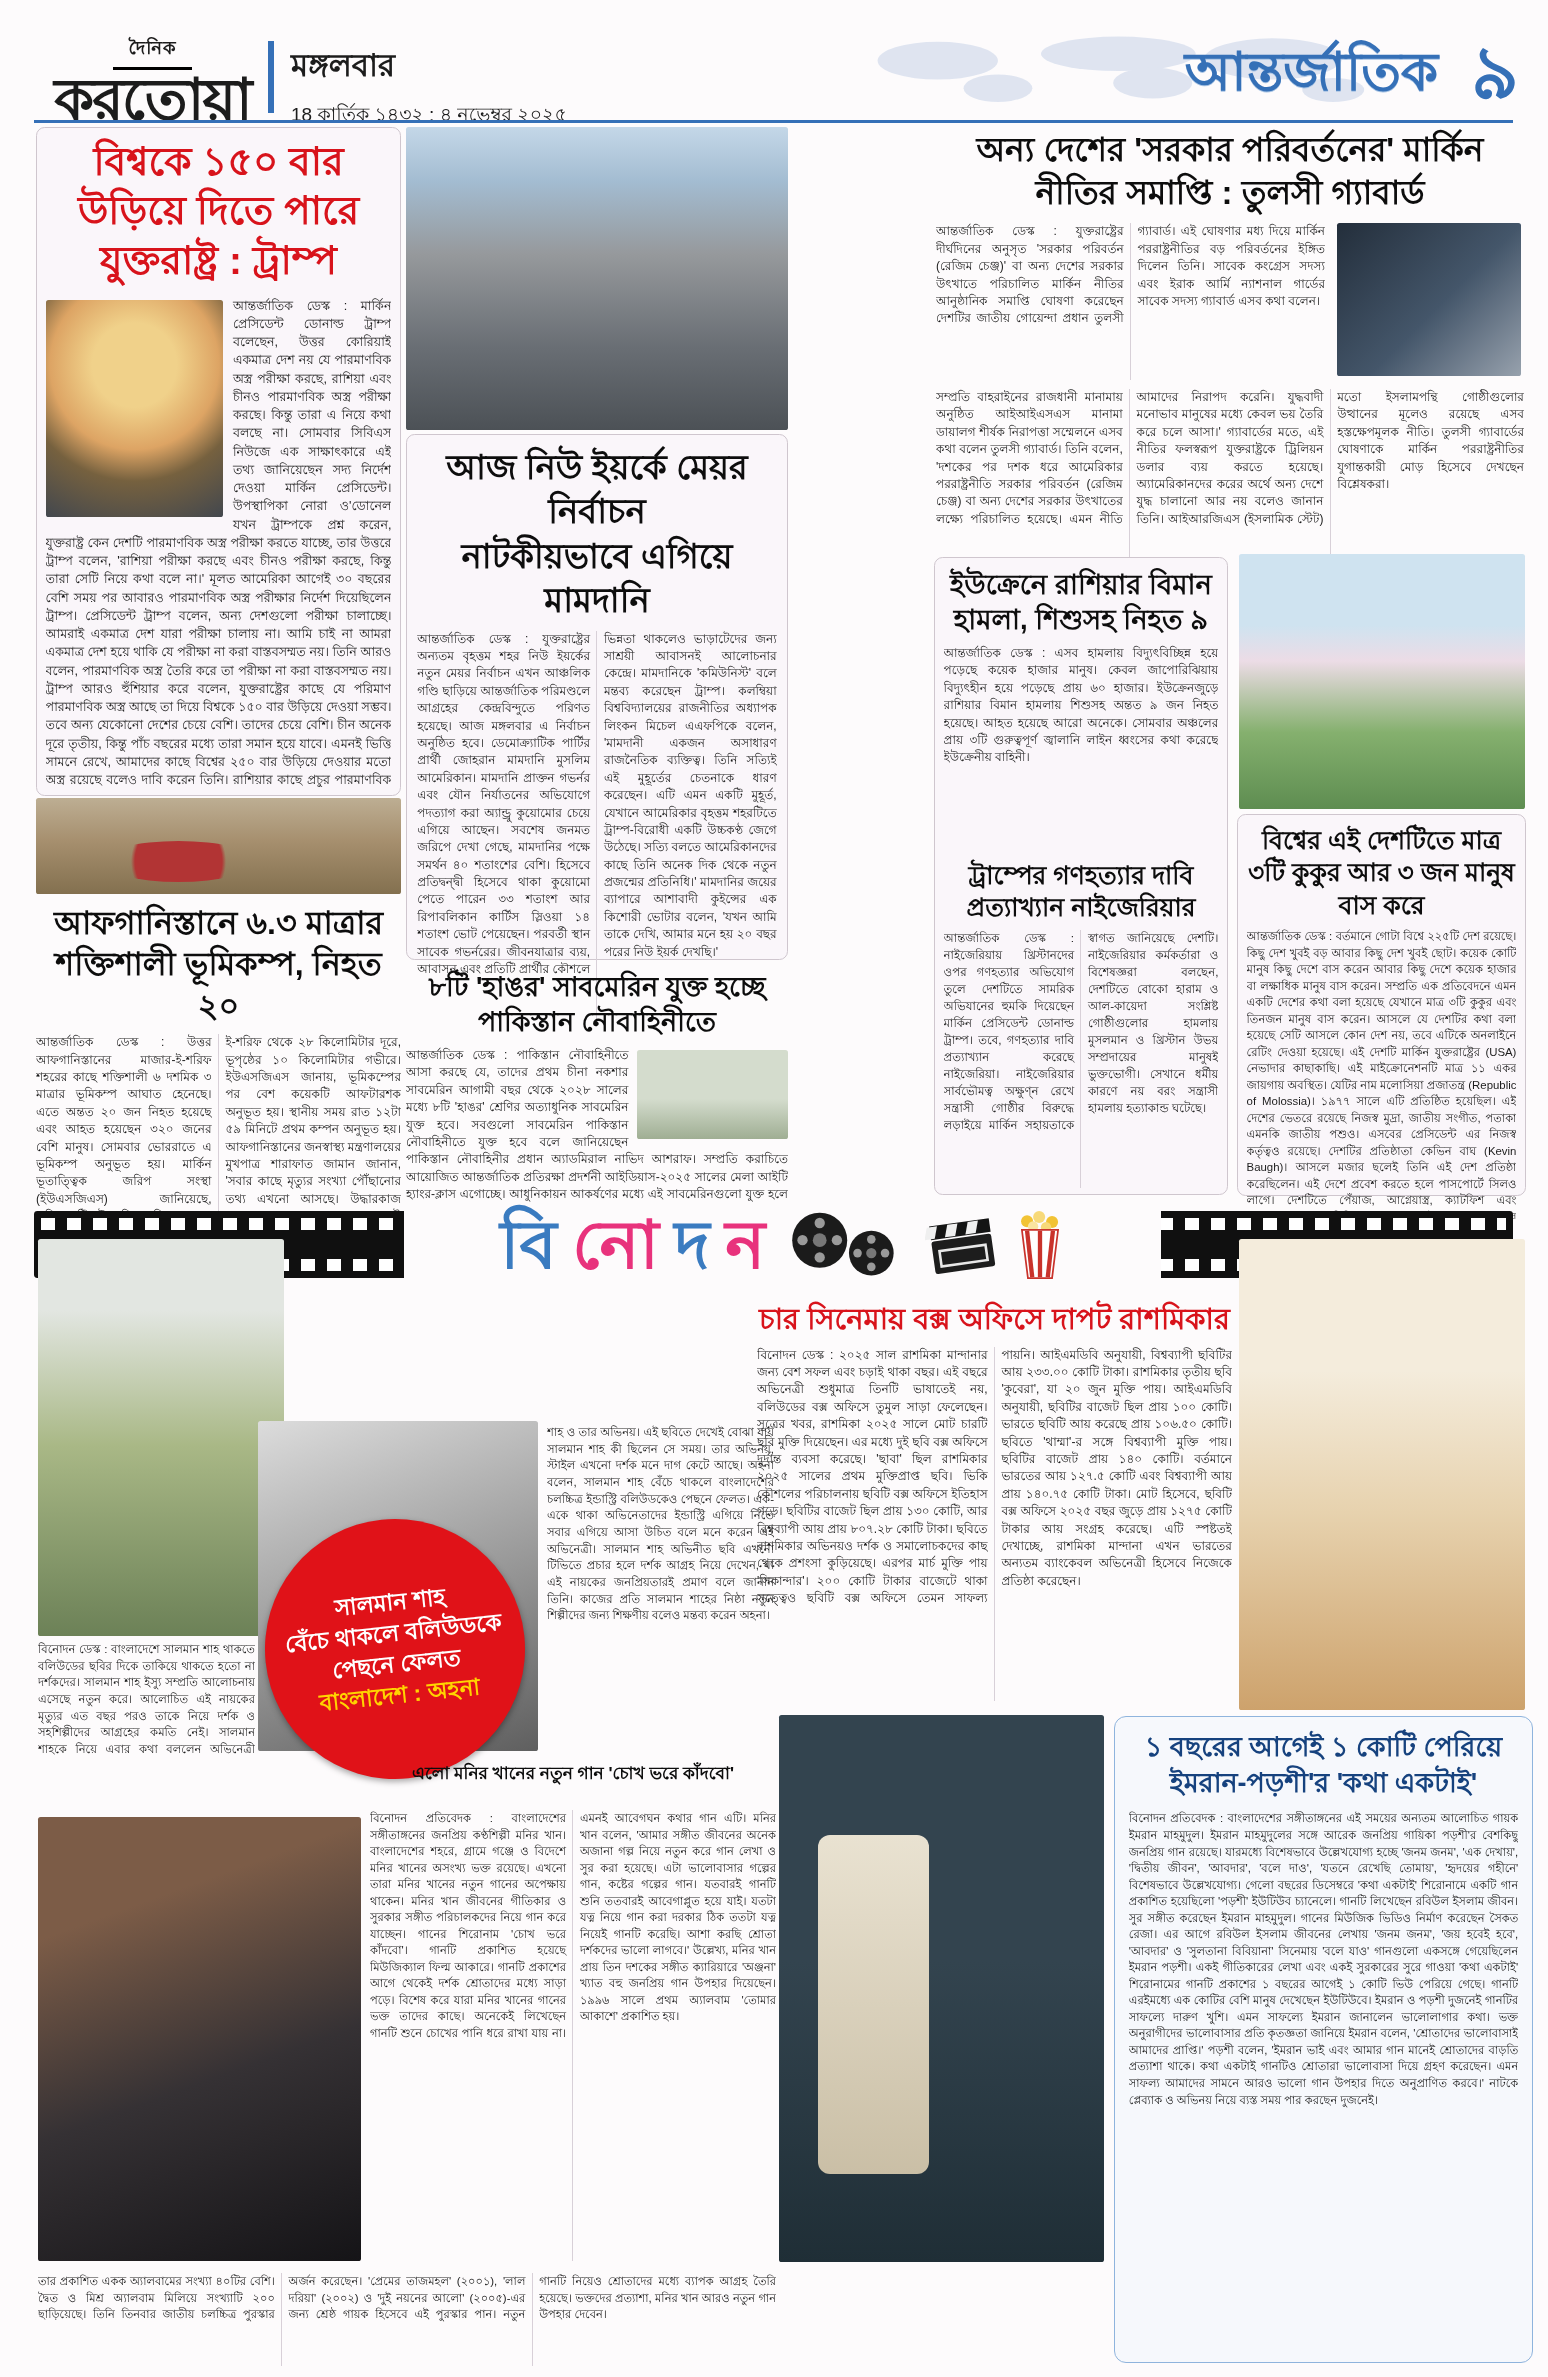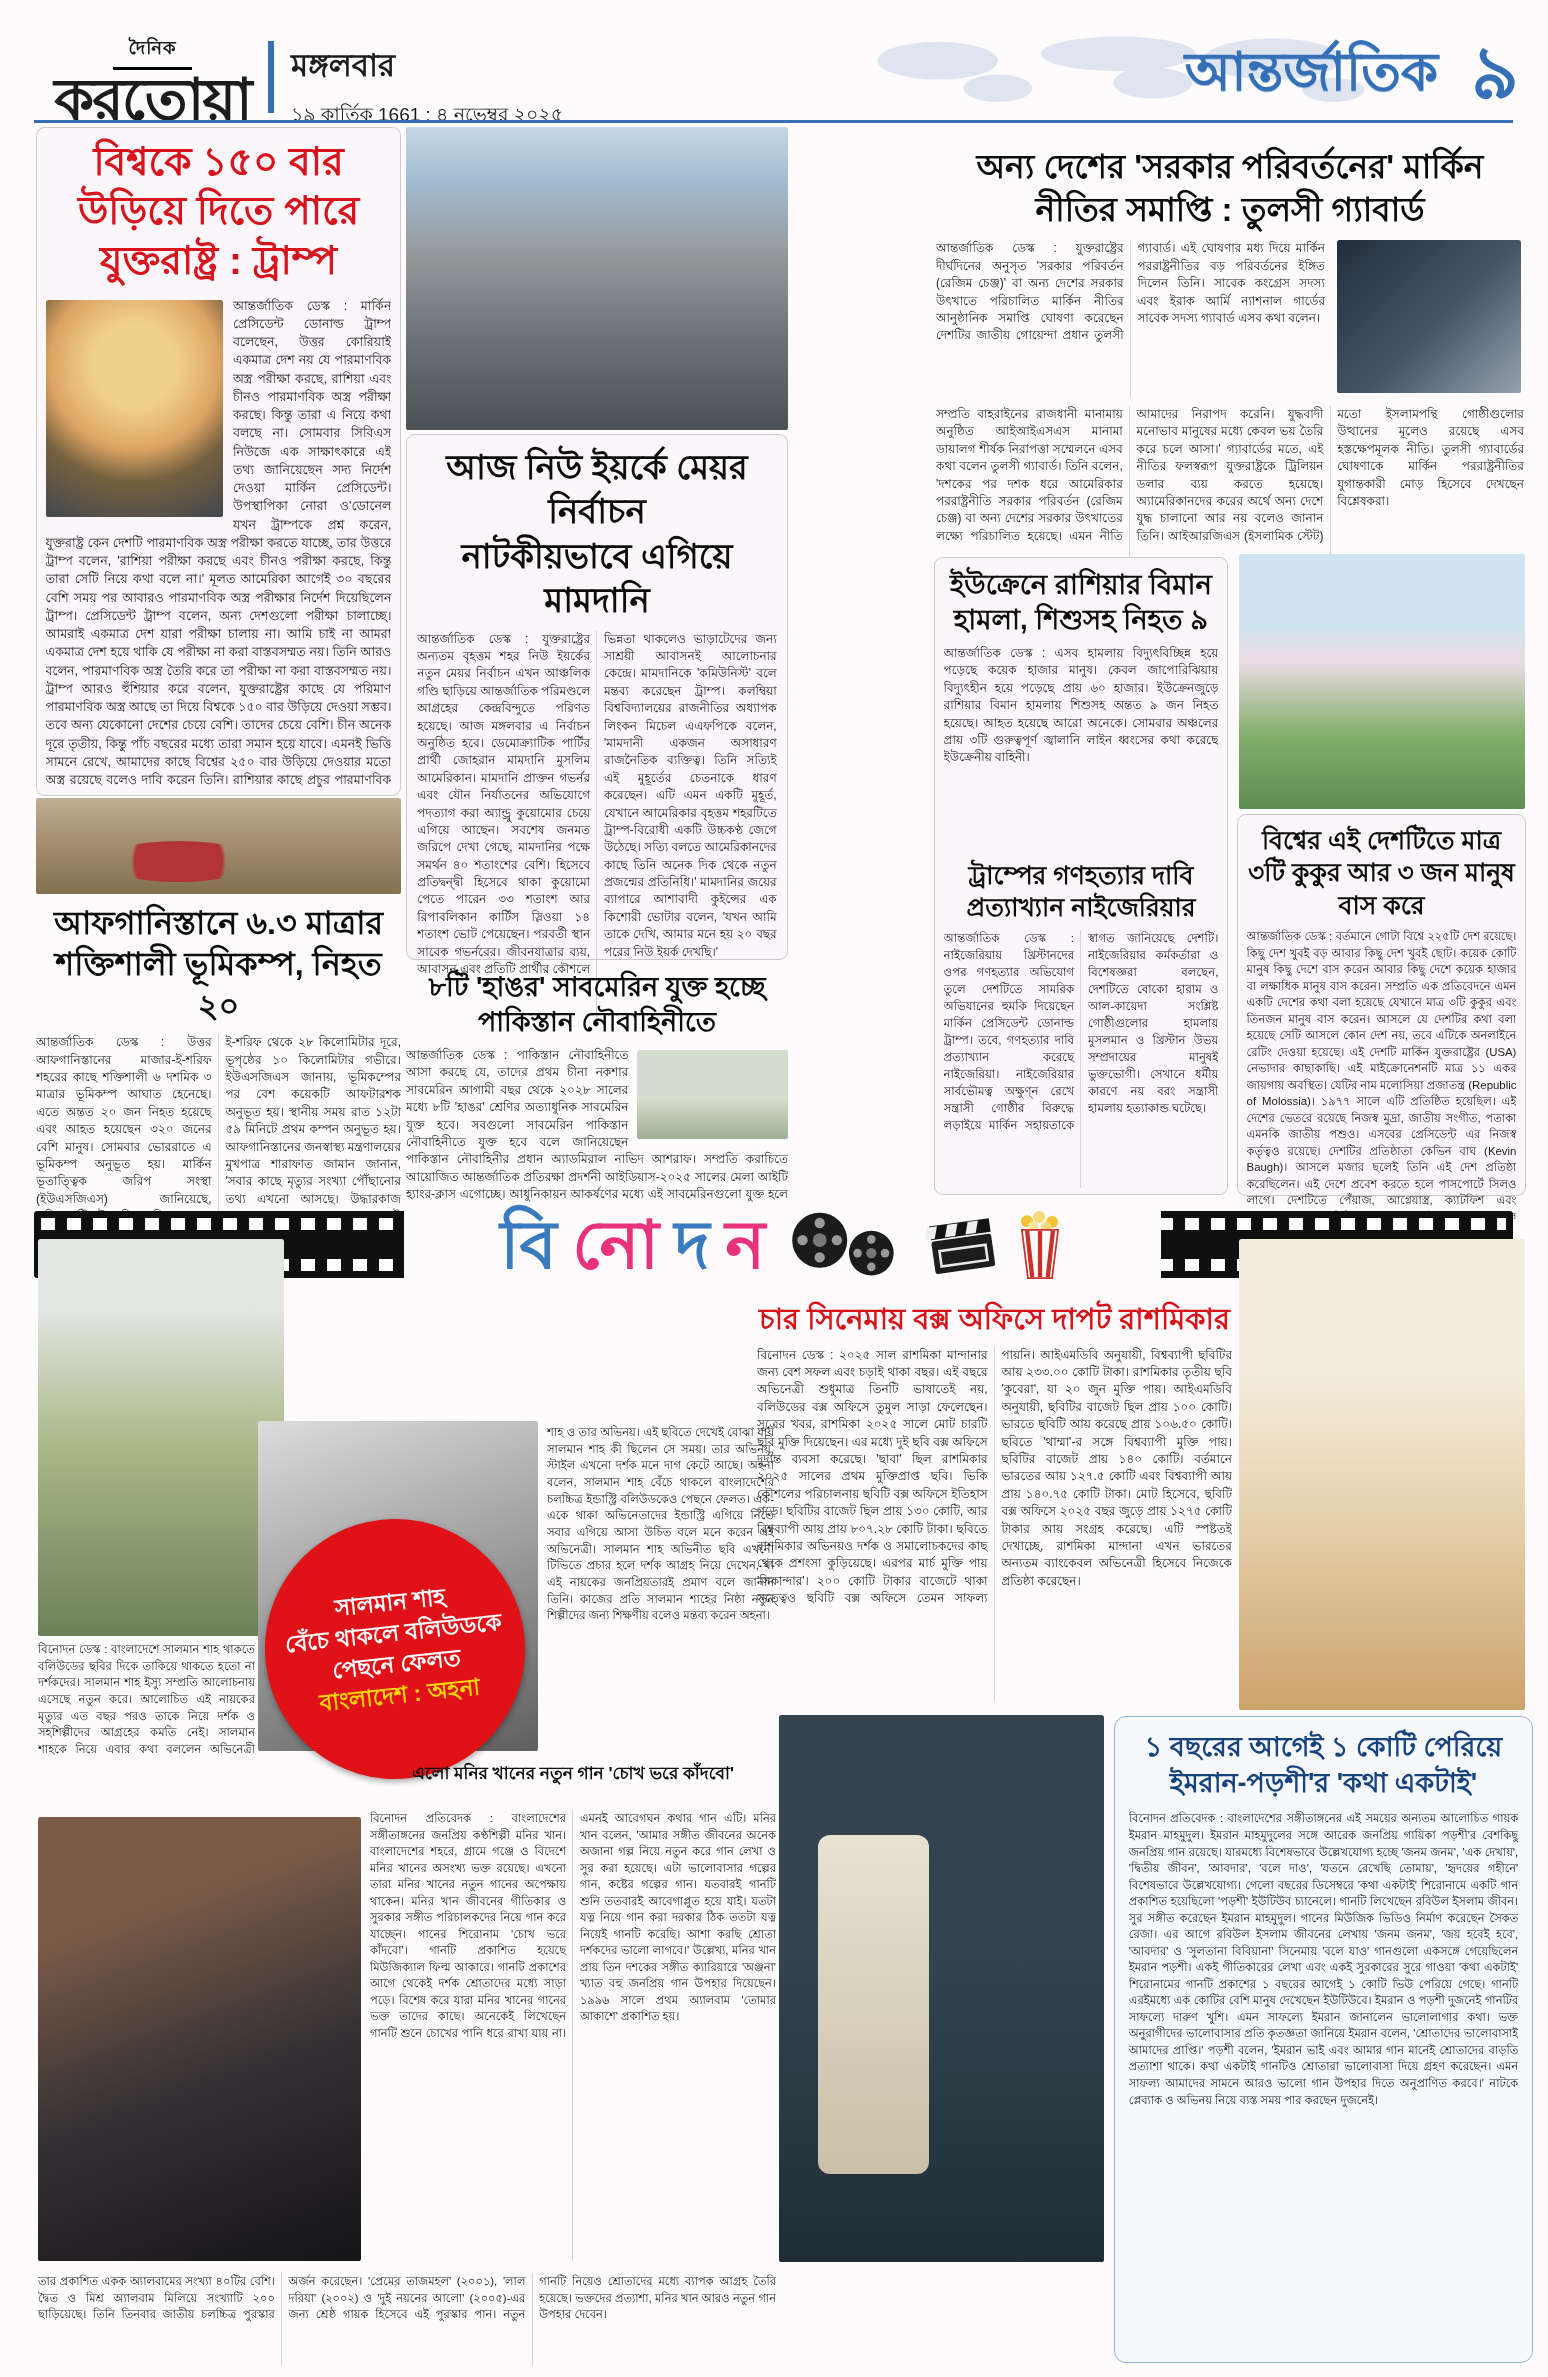--- a/index.html
+++ b/index.html
@@ -69,21 +69,21 @@
 <div id="page">
 
   <header>
     <div class="abs" id="logo">
       <div class="l1">দৈনিক</div>
       <div class="l2">করতোয়া</div>
     </div>
     <div class="abs" id="mast-divider"></div>
     <div class="abs" id="mast-date">
       <div class="wd">মঙ্গলবার</div>
-      <div class="dl">১৯ কার্তিক 1661 : ৪ নভেম্বর ২০২৫</div>
+      <div class="dl">18 কার্তিক ১৪৩২ : ৪ নভেম্বর ২০২৫</div>
     </div>
     <svg class="abs" id="worldmap" viewBox="0 0 620 100">
       <g fill="#c7d3e8">
         <ellipse cx="80" cy="38" rx="70" ry="22"></ellipse>
         <ellipse cx="150" cy="70" rx="40" ry="16"></ellipse>
         <ellipse cx="290" cy="30" rx="90" ry="20"></ellipse>
         <ellipse cx="330" cy="64" rx="46" ry="18"></ellipse>
         <ellipse cx="470" cy="36" rx="80" ry="24"></ellipse>
         <ellipse cx="540" cy="72" rx="36" ry="14"></ellipse>
       </g>
@@ -119,21 +119,21 @@
   </section>
 
   <section class="abs" style="left:406px;top:970px;width:382px;height:225px;">
     <h2 class="headline-blk" style="font-size:27px;margin:0 0 6.9px;">৮টি 'হাঙর' সাবমেরিন যুক্ত হচ্ছে পাকিস্তান নৌবাহিনীতে</h2>
     <div class="body-txt" style="height:179px;font-size:12px;">
       <span class="ph ph-navy" style="float:right;width:151px;height:89px;margin:2.6px 0 5.2px 8.6px;display:block;"></span>
       <span>আন্তর্জাতিক ডেস্ক : পাকিস্তান নৌবাহিনীতে আসা করছে যে, তাদের প্রথম চীনা নকশার সাবমেরিন আগামী বছর থেকে ২০২৮ সালের মধ্যে ৮টি 'হাঙর' শ্রেণির অত্যাধুনিক সাবমেরিন যুক্ত হবে। সবগুলো সাবমেরিন পাকিস্তান নৌবাহিনীতে যুক্ত হবে বলে জানিয়েছেন পাকিস্তান নৌবাহিনীর প্রধান অ্যাডমিরাল নাভিদ আশরাফ। সম্প্রতি করাচিতে আয়োজিত আন্তর্জাতিক প্রতিরক্ষা প্রদর্শনী আইডিয়াস-২০২৫ সালের মেলা আইটি হ্যাংর-ক্লাস এগোচ্ছে। আধুনিকায়ন আকর্ষণের মধ্যে এই সাবমেরিনগুলো যুক্ত হলে নৌবাহিনীর সক্ষমতা বহুগুণ বেড়ে যাবে। এরই মধ্যে চীনে দ্বিতীয় ও তৃতীয় সাবমেরিনের নির্মাণকাজ শেষ পর্যায়ে বলে মন্তব্য করছেন পাকিস্তান নৌবাহিনীর প্রধান।</span>
     </div>
   </section>
 
-  <section class="abs" style="left:936px;top:146px;width:588px;height:423px;">
+  <section class="abs" style="left:936px;top:129px;width:588px;height:423px;">
     <h2 class="headline-blk" style="font-size:33px;margin:0 0 8.6px;">অন্য দেশের 'সরকার পরিবর্তনের' মার্কিন নীতির সমাপ্তি : তুলসী গ্যাবার্ড</h2>
     <div style="display:flex;gap:12px;">
       <div class="body-txt cols2" style="width:389px;height:157px;font-size:12px;">আন্তর্জাতিক ডেস্ক : যুক্তরাষ্ট্রের দীর্ঘদিনের অনুসৃত 'সরকার পরিবর্তন (রেজিম চেঞ্জ)' বা অন্য দেশের সরকার উৎখাতে পরিচালিত মার্কিন নীতির আনুষ্ঠানিক সমাপ্তি ঘোষণা করেছেন দেশটির জাতীয় গোয়েন্দা প্রধান তুলসী গ্যাবার্ড। এই ঘোষণার মধ্য দিয়ে মার্কিন পররাষ্ট্রনীতির বড় পরিবর্তনের ইঙ্গিত দিলেন তিনি। সাবেক কংগ্রেস সদস্য এবং ইরাক আর্মি ন্যাশনাল গার্ডের সাবেক সদস্য গ্যাবার্ড এসব কথা বলেন।</div>
       <div class="ph ph-gabbard" style="width:184px;height:153px;"></div>
     </div>
     <div class="body-txt cols3" style="height:237px;font-size:12px;margin-top:8.6px;">সম্প্রতি বাহরাইনের রাজধানী মানামায় অনুষ্ঠিত আইআইএসএস মানামা ডায়ালগ শীর্ষক নিরাপত্তা সম্মেলনে এসব কথা বলেন তুলসী গ্যাবার্ড। তিনি বলেন, 'দশকের পর দশক ধরে আমেরিকার পররাষ্ট্রনীতি সরকার পরিবর্তন (রেজিম চেঞ্জ) বা অন্য দেশের সরকার উৎখাতের লক্ষ্যে পরিচালিত হয়েছে। এমন নীতি আমাদের নিরাপদ করেনি। যুদ্ধবাদী মনোভাব মানুষের মধ্যে কেবল ভয় তৈরি করে চলে আসা।' গ্যাবার্ডের মতে, এই নীতির ফলস্বরূপ যুক্তরাষ্ট্রকে ট্রিলিয়ন ডলার ব্যয় করতে হয়েছে। অ্যামেরিকানদের করের অর্থে অন্য দেশে যুদ্ধ চালানো আর নয় বলেও জানান তিনি। আইআরজিএস (ইসলামিক স্টেট) মতো ইসলামপন্থি গোষ্ঠীগুলোর উত্থানের মূলেও রয়েছে এসব হস্তক্ষেপমূলক নীতি। তুলসী গ্যাবার্ডের ঘোষণাকে মার্কিন পররাষ্ট্রনীতির যুগান্তকারী মোড় হিসেবে দেখছেন বিশ্লেষকরা।</div>
   </section>
 
   <section class="abs article-box" style="left:934px;top:557px;width:294px;height:638px;padding:6.9px 8.6px;box-sizing:border-box;">
     <h2 class="headline-blk" style="font-size:27.5px;margin:1.7px 0 6.9px;">ইউক্রেনে রাশিয়ার বিমান হামলা, শিশুসহ নিহত ৯</h2>

